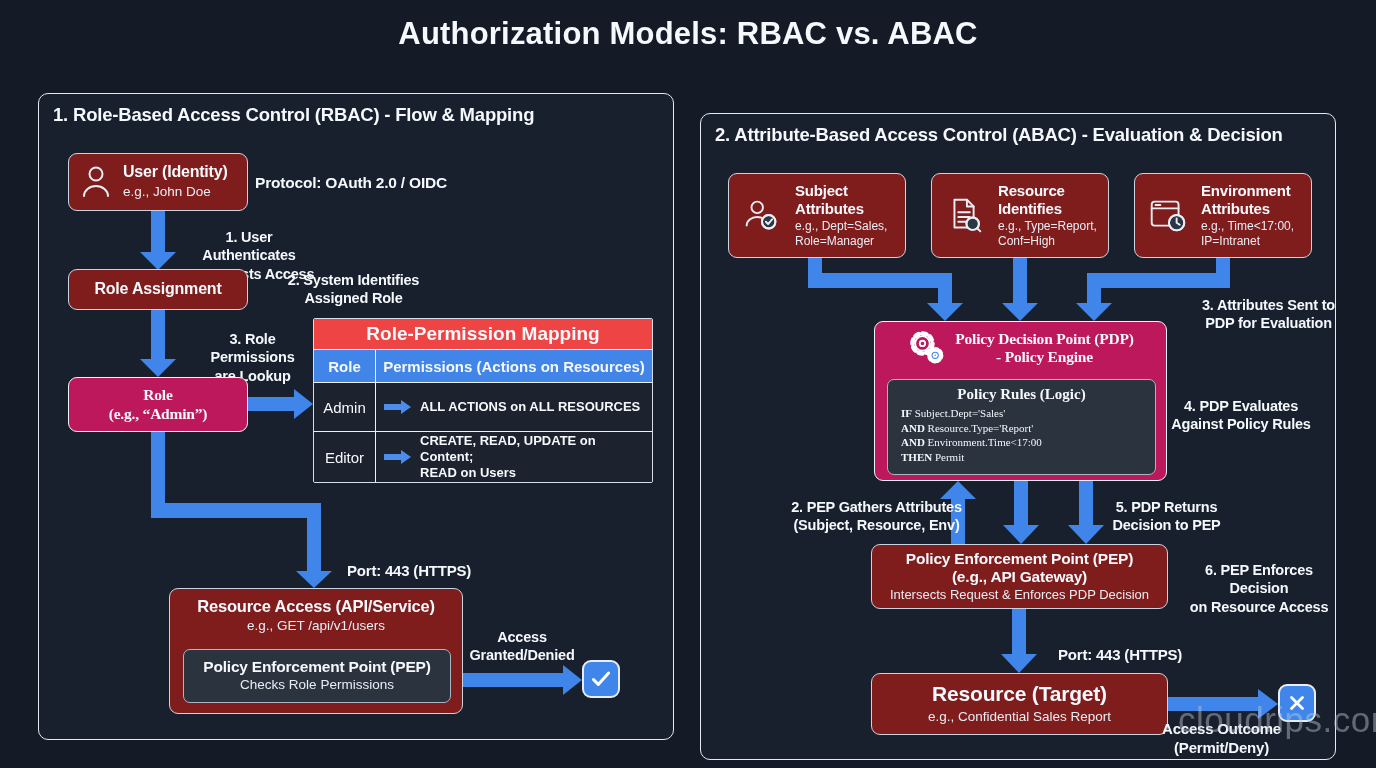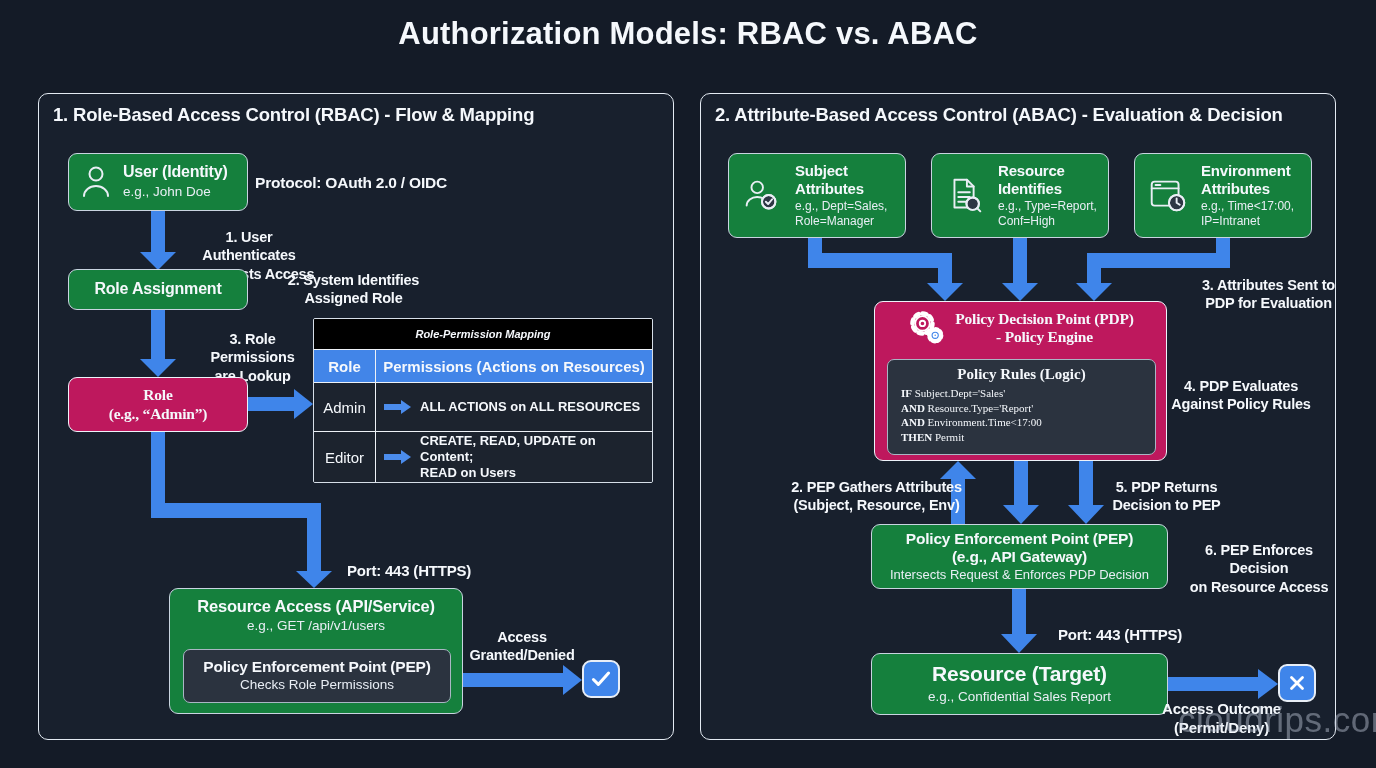--- a/index.html
+++ b/index.html
@@ -5,41 +5,41 @@
   html,body { margin:0; padding:0; background:#0e141d; }
   .stage { position:relative; width:1376px; height:768px; background:#141b27; overflow:hidden;
            font-family:"Liberation Sans", sans-serif; color:#f5f8fc; }
   .page-title { position:absolute; top:16px; left:0; width:100%; text-align:center;
                 font-size:31px; font-weight:700; letter-spacing:.2px; }
   .panel { position:absolute; top:93px; width:634px; height:645px; box-sizing:content-box;
            border:1.5px solid #e3eaf2; border-radius:10px; background:#18202d; }
   .panel-title { position:absolute; left:14px; top:10px; font-size:18.5px; font-weight:700; letter-spacing:-.2px; }
   .arrows { position:absolute; left:0; top:0; pointer-events:none; }
   .arrows * { fill:#3f85ea; }
-  .box { position:absolute; background:#15803d; border:1.5px solid #c9d4e0; border-radius:9px;
+  .box { position:absolute; background:#7f1d1d; border:1.5px solid #c9d4e0; border-radius:9px;
          box-sizing:border-box; display:flex; align-items:center; justify-content:center;
          text-align:center; flex-direction:column; }
   .box.row { flex-direction:row; gap:10px; text-align:left; justify-content:flex-start; padding:8px 10px; }
   .box.blue { background:#be185d; border-color:#eef3fa;font-family:Liberation Serif, serif; }
   .inner { background:#2b333f; border:1.5px solid #aab6c4; border-radius:7px; box-sizing:border-box; }
   .b-title { font-weight:700; font-size:16px; line-height:1.18; letter-spacing:-.2px; }
   .b-sub { font-size:13.5px; color:#e9eef5; line-height:1.25; margin-top:2px; }
   .ml { white-space:pre-line; }
   .lbl { position:absolute; font-size:14.5px; font-weight:700; line-height:1.26;
          white-space:pre-line; text-align:center; letter-spacing:-.2px; }
   .icon-svg { flex:0 0 auto; }
   .icon-svg path, .icon-svg circle, .icon-svg rect, .icon-svg line, .icon-svg polyline
         { stroke:#e9eef5; stroke-width:2; fill:none; stroke-linecap:round; stroke-linejoin:round; }
   .icon-svg .mask { fill:#2d3644; }
   .gear path, .gear circle { stroke:#ffffff; }
   
   .rp-table { position:absolute; left:274px; top:224px; width:340px; border:1.5px solid #d6dee8;
               border-radius:2px; box-sizing:border-box; font-size:15px; overflow:hidden; }
-  .t-head { background:#000000; height:30px; display:flex; align-items:center; justify-content:center;
-            font-weight:700; font-size:11px; border-bottom:1.5px solid #eef2f7;font-style:italic; }
+  .t-head { background:#ef4444; height:30px; display:flex; align-items:center; justify-content:center;
+            font-weight:700; font-size:19px; border-bottom:1.5px solid #eef2f7; }
   .t-cols { display:flex; background:#4285e8; height:32px; border-bottom:1.5px solid #eef2f7; font-weight:700; }
   .c-role { width:62px; display:flex; align-items:center; justify-content:center;
             border-right:1.5px solid #eef2f7; box-sizing:border-box; }
   .c-perm { flex:1; display:flex; align-items:center; justify-content:center; font-size:15px; }
   .t-row { display:flex; background:#1c232e; border-bottom:1.5px solid #eef2f7; }
   .t-row:last-child { border-bottom:none; }
   .t-row .c-perm { justify-content:flex-start; gap:9px; padding:0 8px; font-weight:700; font-size:13px;
                    line-height:1.25; text-align:left; }
   .mini-arrow { position:relative; width:27px; height:14px; flex:0 0 auto; }
   .mini-arrow::before { content:''; position:absolute; left:0; top:4px; width:17px; height:6px; background:#4b8cec; }
@@ -152,21 +152,21 @@
     <div class="lbl" style="left:418px; top:534px; width:130px;">Access
 Granted/Denied</div>
 
     <div class="badge" style="left:543px; top:566px;">
       <svg width="26" height="26" viewBox="0 0 24 24">
         <path d="M5 12.5 L9.5 17 L19 6.5"></path>
       </svg>
     </div>
   </section>
 
-  <section class="panel" style="left:700px;">
+  <section class="panel" style="left:700px;margin-top:20px;">
 
     <svg class="arrows" width="634" height="645">
 
       <rect x="107" y="144" width="14" height="30"></rect>
       <rect x="107" y="159" width="144" height="15"></rect>
       <rect x="237" y="159" width="14" height="31"></rect>
       <polygon points="226,189 262,189 244,207"></polygon>
 
       <rect x="312" y="144" width="14" height="46"></rect>
       <polygon points="301,189 337,189 319,207"></polygon>

